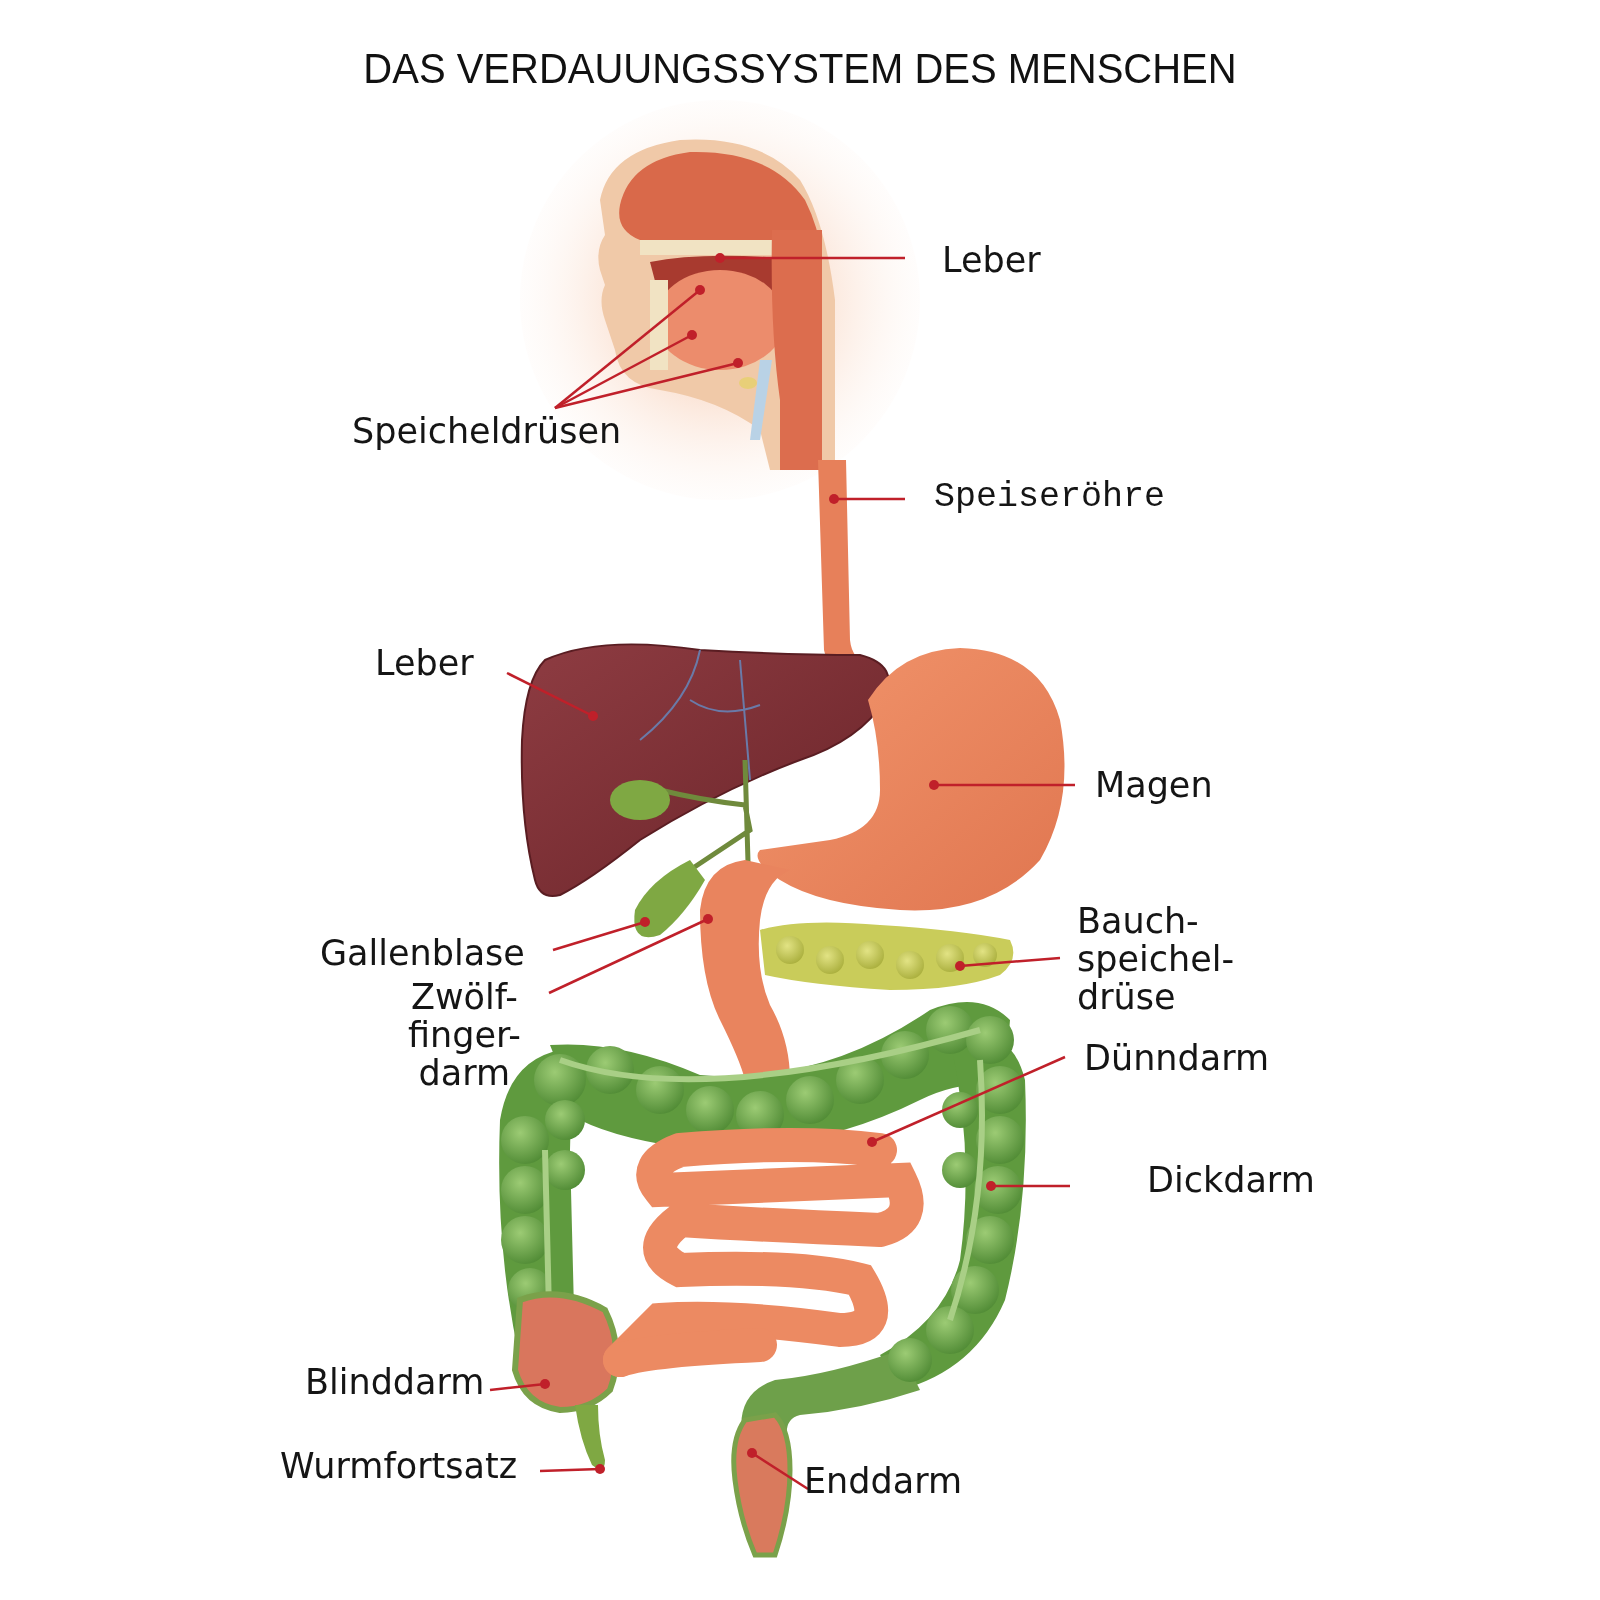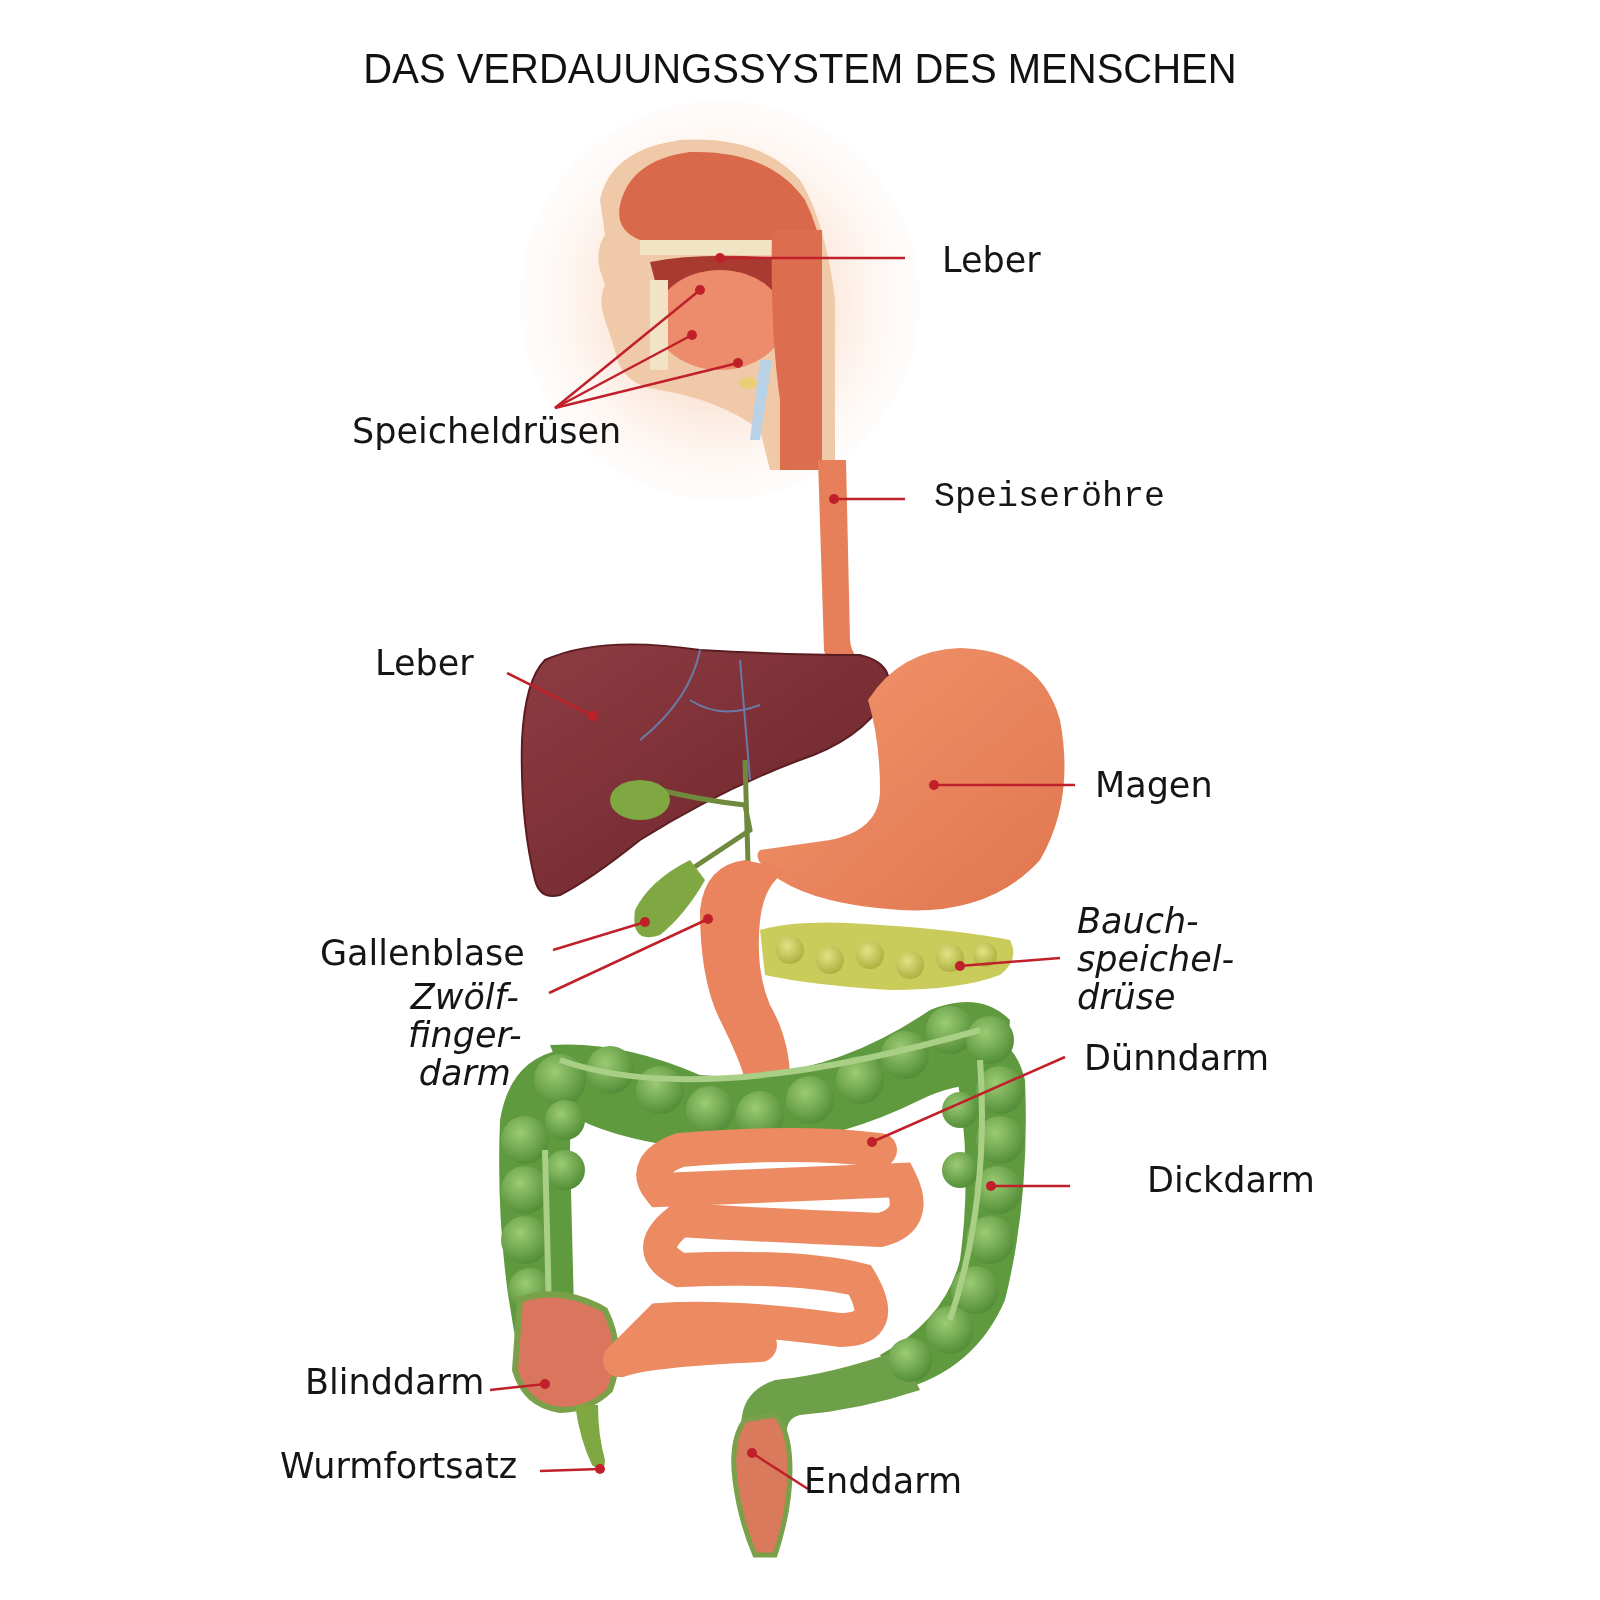--- a/index.html
+++ b/index.html
@@ -4,21 +4,21 @@
 <style>
   html, body { margin: 0; padding: 0; background: #ffffff; }
   body { width: 1600px; height: 1600px; position: relative; overflow: hidden;
          font-family: "DejaVu Sans", "Liberation Sans", sans-serif; color: #111; }
   .title { position: absolute; left: 0; right: 0; top: 44px; text-align: center;
            font-size: 43px; letter-spacing: 0px; font-weight: 400; color: #111;
            font-family: "Liberation Sans", "DejaVu Sans", sans-serif; transform: scaleX(0.93); }
   svg.diagram { position: absolute; left: 0; top: 0; }
   .lbl { position: absolute; font-size: 35px; line-height: 38px; color: #151515;
          font-family: "DejaVu Sans", sans-serif; white-space: nowrap; }
-  .lbl.multi { white-space: normal; font-style: italic; }
+  .lbl.multi { white-space: normal; }
   .lbl span { display: block; }
 </style>
 </head>
 <body>
 
 <div class="title">DAS VERDAUUNGSSYSTEM DES MENSCHEN</div>
 
 <svg class="diagram" width="1600" height="1600" viewBox="0 0 1600 1600">
   <defs>
     <radialGradient id="headGlow" cx="0.5" cy="0.5" r="0.6">

